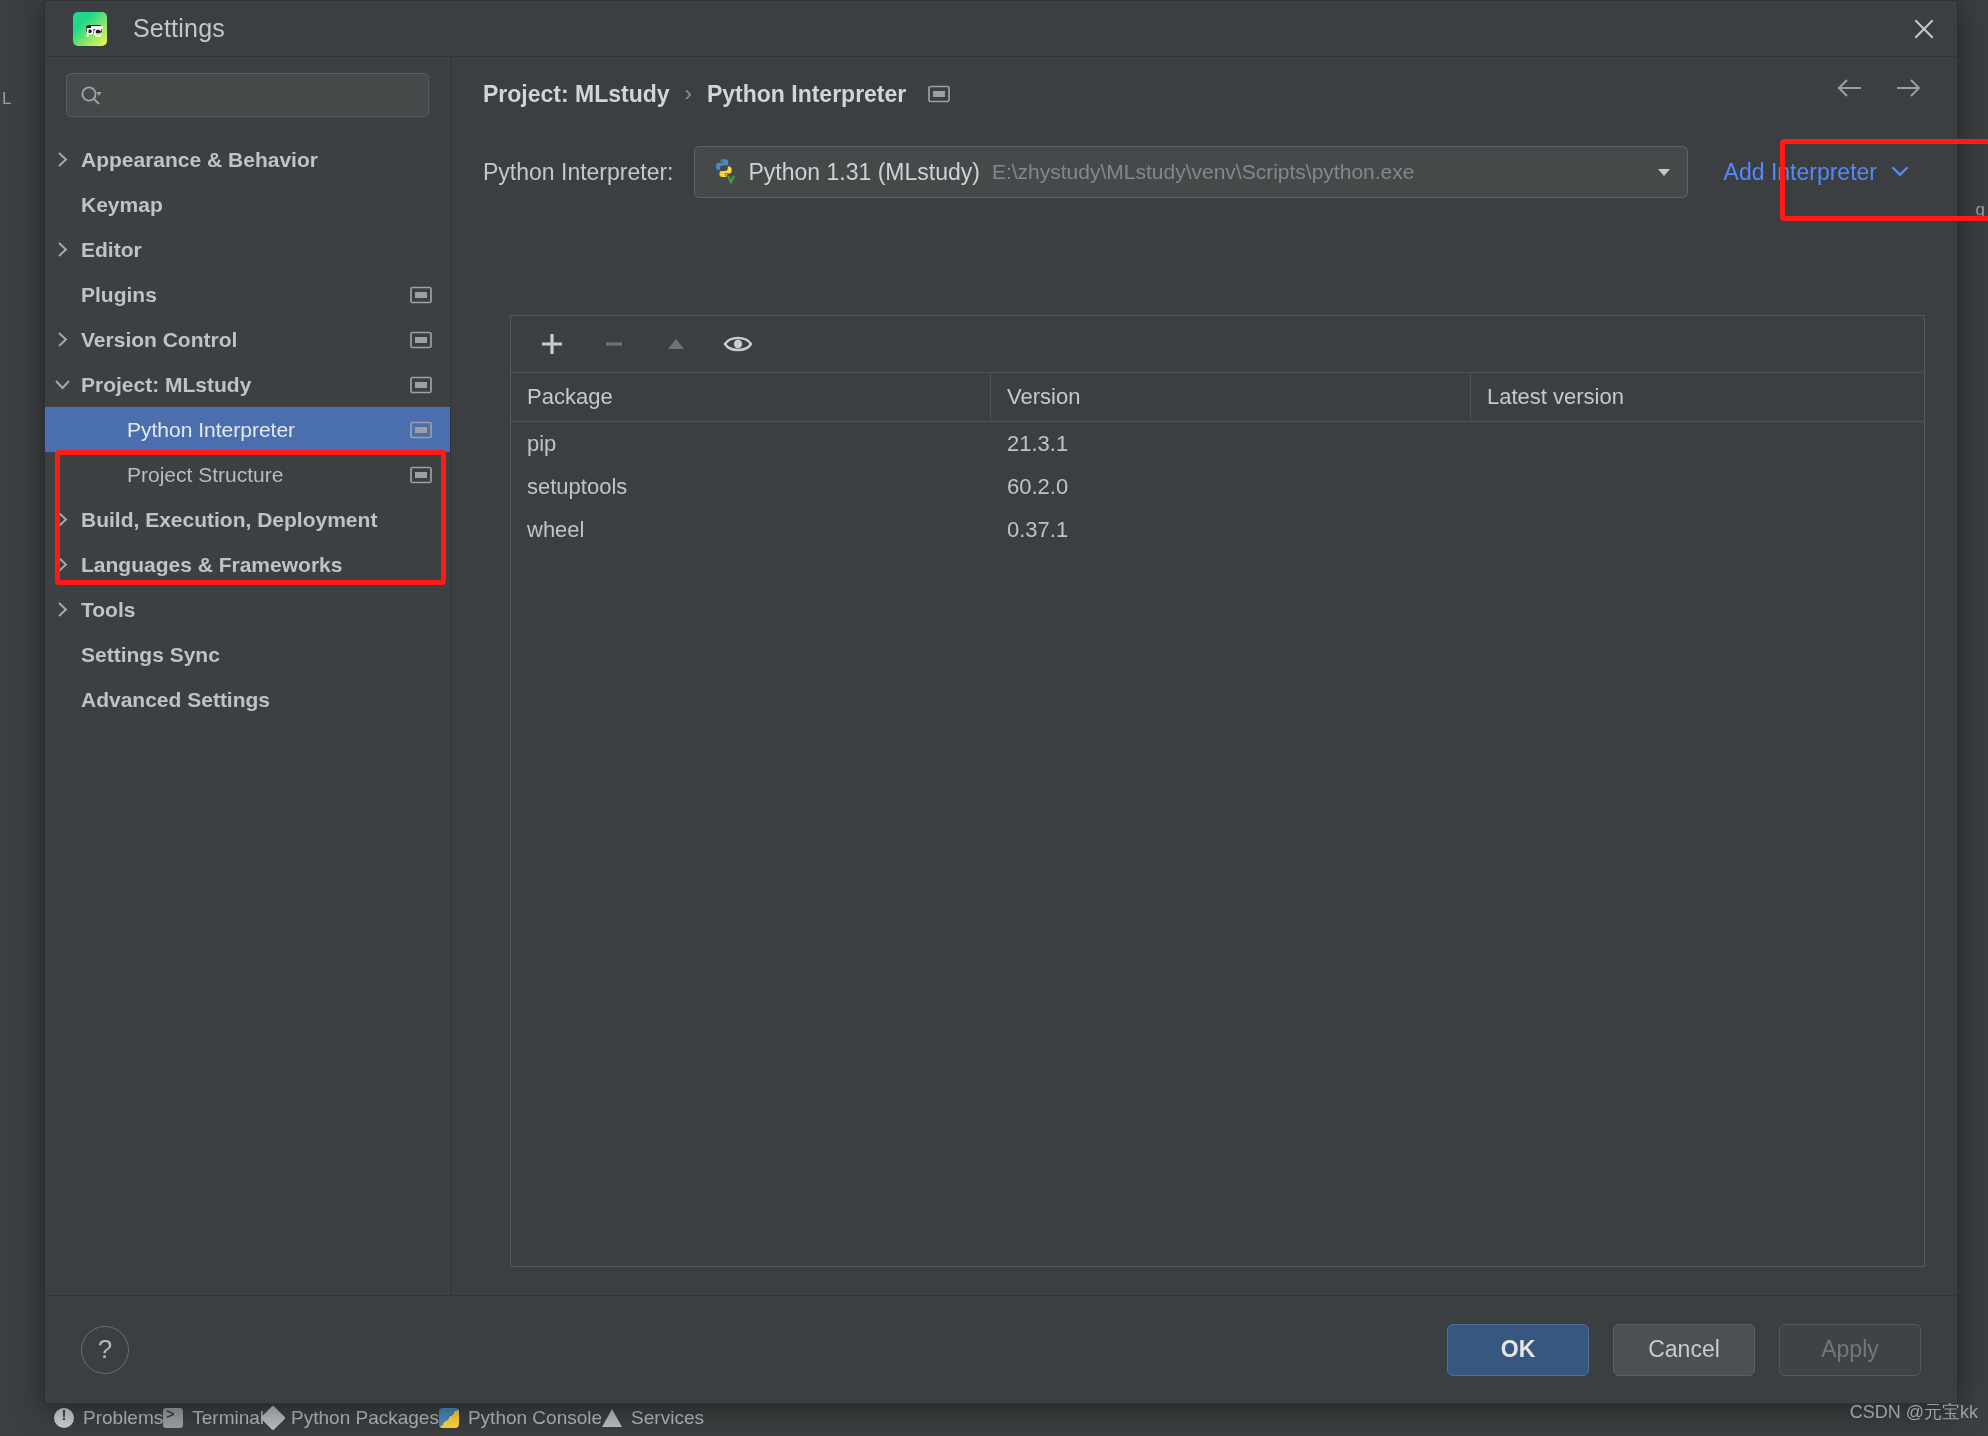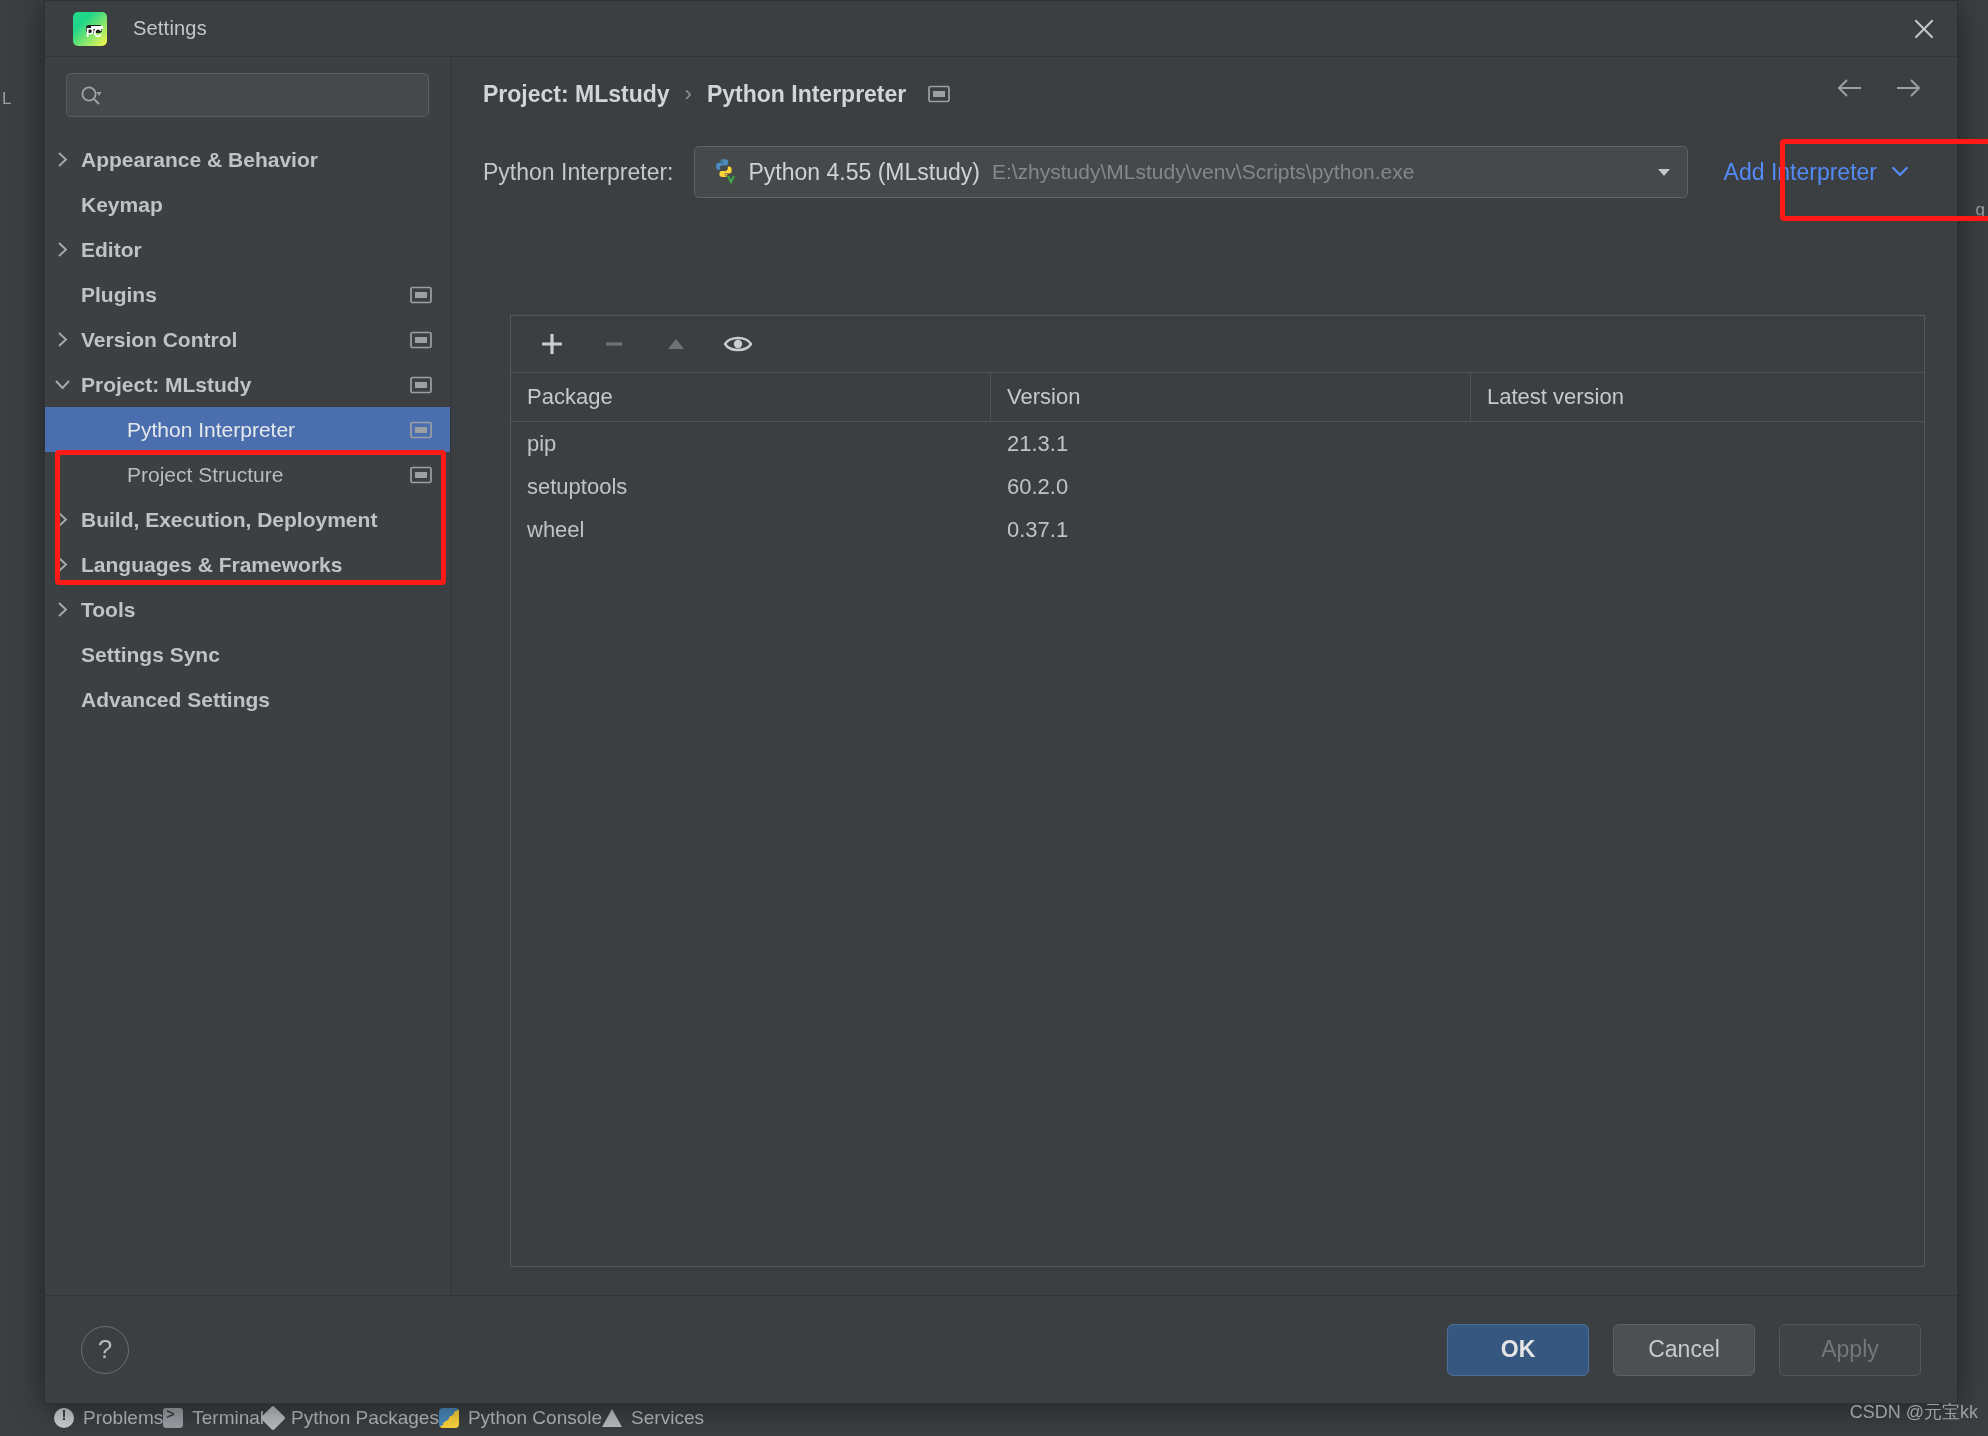--- a/index.html
+++ b/index.html
@@ -52,21 +52,21 @@
     width:34px; height:34px; border-radius:5px; flex:0 0 auto;
     background:linear-gradient(135deg,#21d789 0%,#21d789 30%,#fcf84a 100%);
     padding:13px; display:flex;
   }
   .pc-logo-inner {
     flex:1; background:#1d1d1d; border-radius:3px; position:relative;
     display:flex; align-items:flex-start; justify-content:center;
   }
   .pc-logo-inner span { color:#fff; font-size:12px; font-weight:bold; letter-spacing:-0.5px; line-height:16px; }
   .pc-logo-inner::after { content:""; position:absolute; left:5px; bottom:4px; width:12px; height:2.5px; background:#fff; }
-  .win-title { margin-left:26px; color:#c4c7ca; font-size:20px; letter-spacing:.2px; }
+  .win-title { margin-left:26px; color:#c4c7ca; font-size:25px; letter-spacing:.2px; }
   .close-btn {
     position:absolute; right:0; top:0; width:66px; height:56px;
     display:flex; align-items:center; justify-content:center; cursor:pointer;
   }
   .close-btn svg { width:26px; height:26px; }
 
   .dlg-body { flex:1; display:flex; min-height:0; background:#3c3f41; }
 
   
   .sidebar {
@@ -368,21 +368,21 @@
         <div class="interp-row">
           <span class="interp-label">Python Interpreter:</span>
           <div class="combo">
             <span class="py-ico">
               <svg viewBox="0 0 30 30" width="30" height="30">
                 <path d="M14.6 2.3c-3.4 0-3.2 1.5-3.2 1.5v1.5h3.3v0.5H9.9S7 5.5 7 9.2s2.6 3.6 2.6 3.6h1.3v-1.7s-0.1-2.6 2.5-2.6h3.4s2.4 0 2.4-2.3V4.4s0.4-2.1-4.6-2.1zm-1.8 1.1c0.4 0 0.7 0.3 0.7 0.7s-0.3 0.7-0.7 0.7-0.7-0.3-0.7-0.7 0.3-0.7 0.7-0.7z" fill="#4b8bbe"></path>
                 <path d="M15.1 20.1c3.4 0 3.2-1.5 3.2-1.5v-1.5H15v-0.5h4.8s2.9 0.3 2.9-3.4-2.6-3.6-2.6-3.6h-1.3v1.7s0.1 2.6-2.5 2.6h-3.4s-2.4 0-2.4 2.3V18s-0.4 2.1 4.6 2.1zm1.8-1.1c-0.4 0-0.7-0.3-0.7-0.7s0.3-0.7 0.7-0.7 0.7 0.3 0.7 0.7-0.3 0.7-0.7 0.7z" fill="#ffd43b"></path>
                 <path d="M19 19 l3 6 l3 -6" stroke="#3ea34a" stroke-width="2.2" fill="none"></path>
               </svg>
             </span>
-            <span class="combo-main">Python 4.55 (MLstudy)</span>
+            <span class="combo-main">Python 1.31 (MLstudy)</span>
             <span class="combo-path">E:\zhystudy\MLstudy\venv\Scripts\python.exe</span>
             <span class="combo-arrow">
               <svg viewBox="0 0 20 20" width="20" height="20">
                   <path d="M4 7 L10 14 L16 7" fill="#c5c8cb"></path>
                 </svg>
             </span>
           </div>
           <div class="add-interp">
             <span class="add-interp-label">Add Interpreter</span>
             <span>

